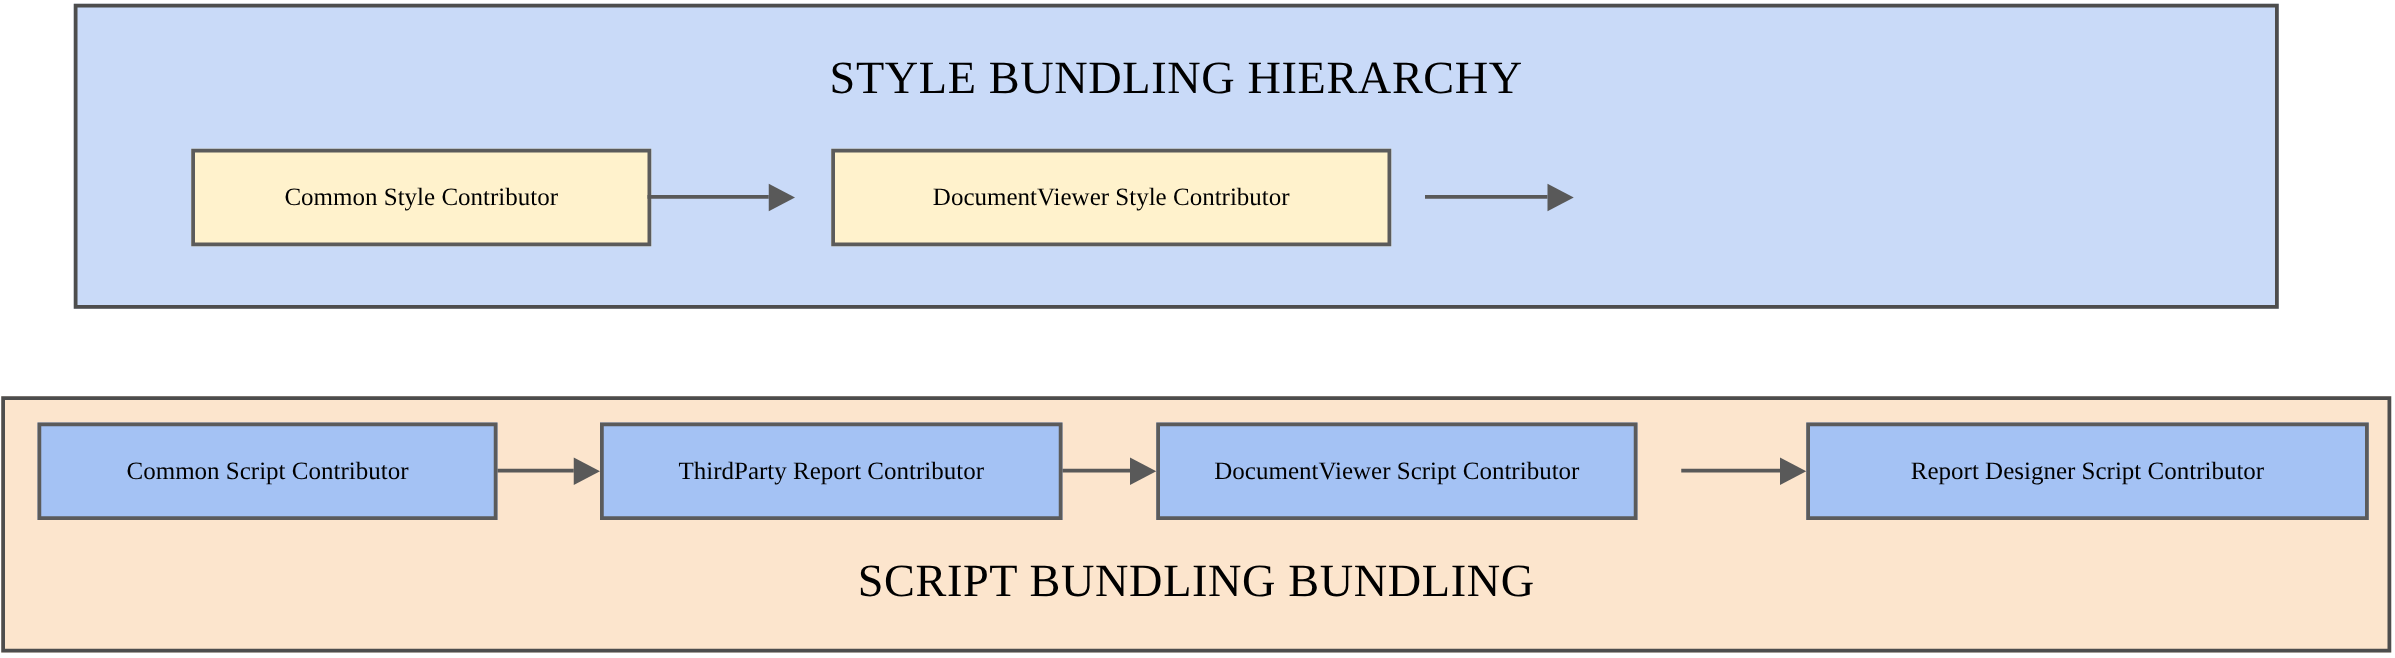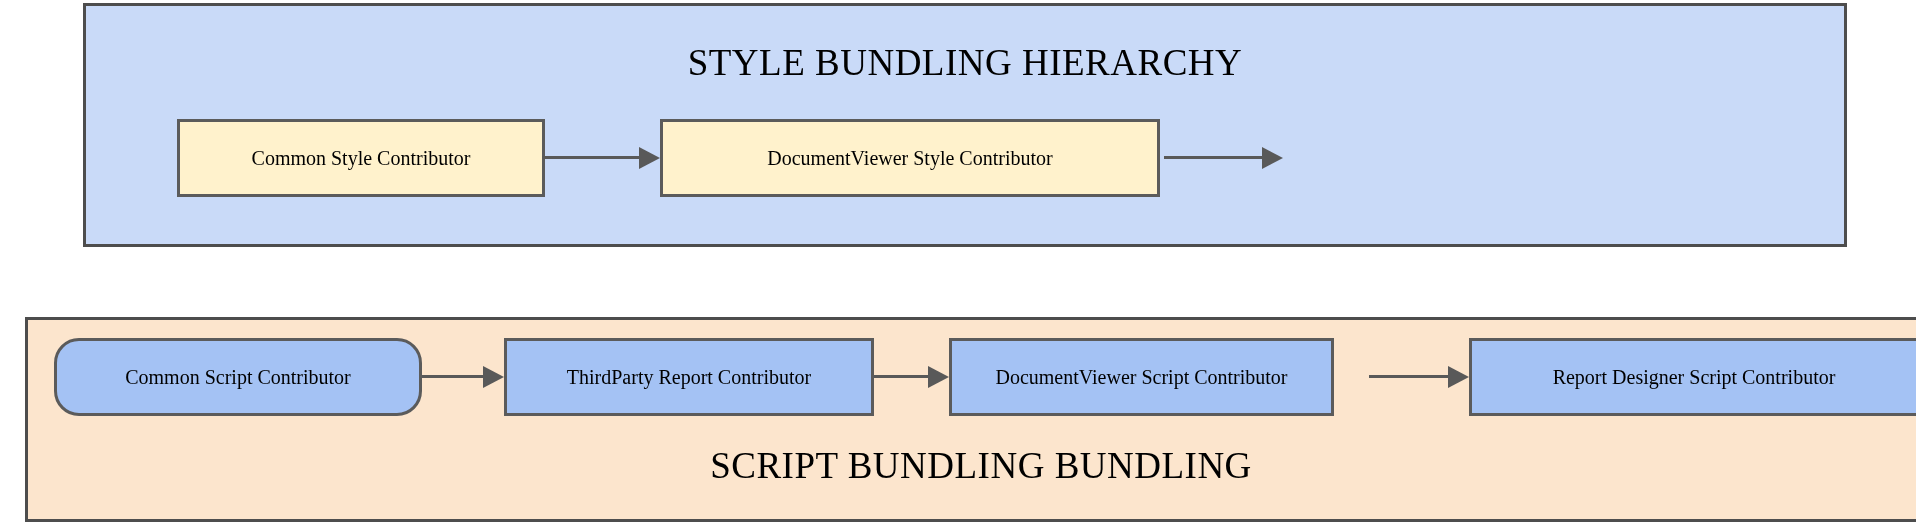--- a/index.html
+++ b/index.html
@@ -4,21 +4,21 @@
 <style>
   * { margin: 0; padding: 0; box-sizing: border-box; }
   html, body { background: #ffffff; }
   body {
     width: 1916px; height: 526px;
     position: relative;
     font-family: "Liberation Serif", "DejaVu Serif", serif;
     color: #000000;
     overflow: hidden;
   }
-  .canvas { position: absolute; inset: 0; margin-left: 24px; }
+  .canvas { position: absolute; inset: 0; }
 
   
   .group {
     position: absolute;
     border: 3px solid #4d4d4d;
   }
   .group.style-group {
     left: 59px; top: 3px;
     width: 1764px; height: 244px;
     background: #c9daf8;
@@ -50,24 +50,24 @@
     justify-content: center;
     text-align: center;
     font-size: 20px;
     line-height: 34px;
     white-space: nowrap;
   }
   .style-group .node { background: #fff2cc; top: 113px; }
   .script-group .node { background: #a4c2f4; top: 18px; }
 
   .node.t1 { left: 91px;   width: 368px; }
-  .node.t2 { left: 574px;  width: 500px; }
+  .node.t2 { left: 603px;  width: 448px; }
   .node.t3 { left: 1197px; width: 500px; }
 
-  .node.b1 { left: 26px;   width: 368px; border-radius: 25px; }
+  .node.b1 { left: 26px;   width: 368px; }
   .node.b2 { left: 476px;  width: 370px; }
   .node.b3 { left: 921px;  width: 385px; }
   .node.b4 { left: 1441px; width: 450px; }
 
   
   .arrow {
     position: absolute;
     height: 3px;
     background: #595959;
   }

